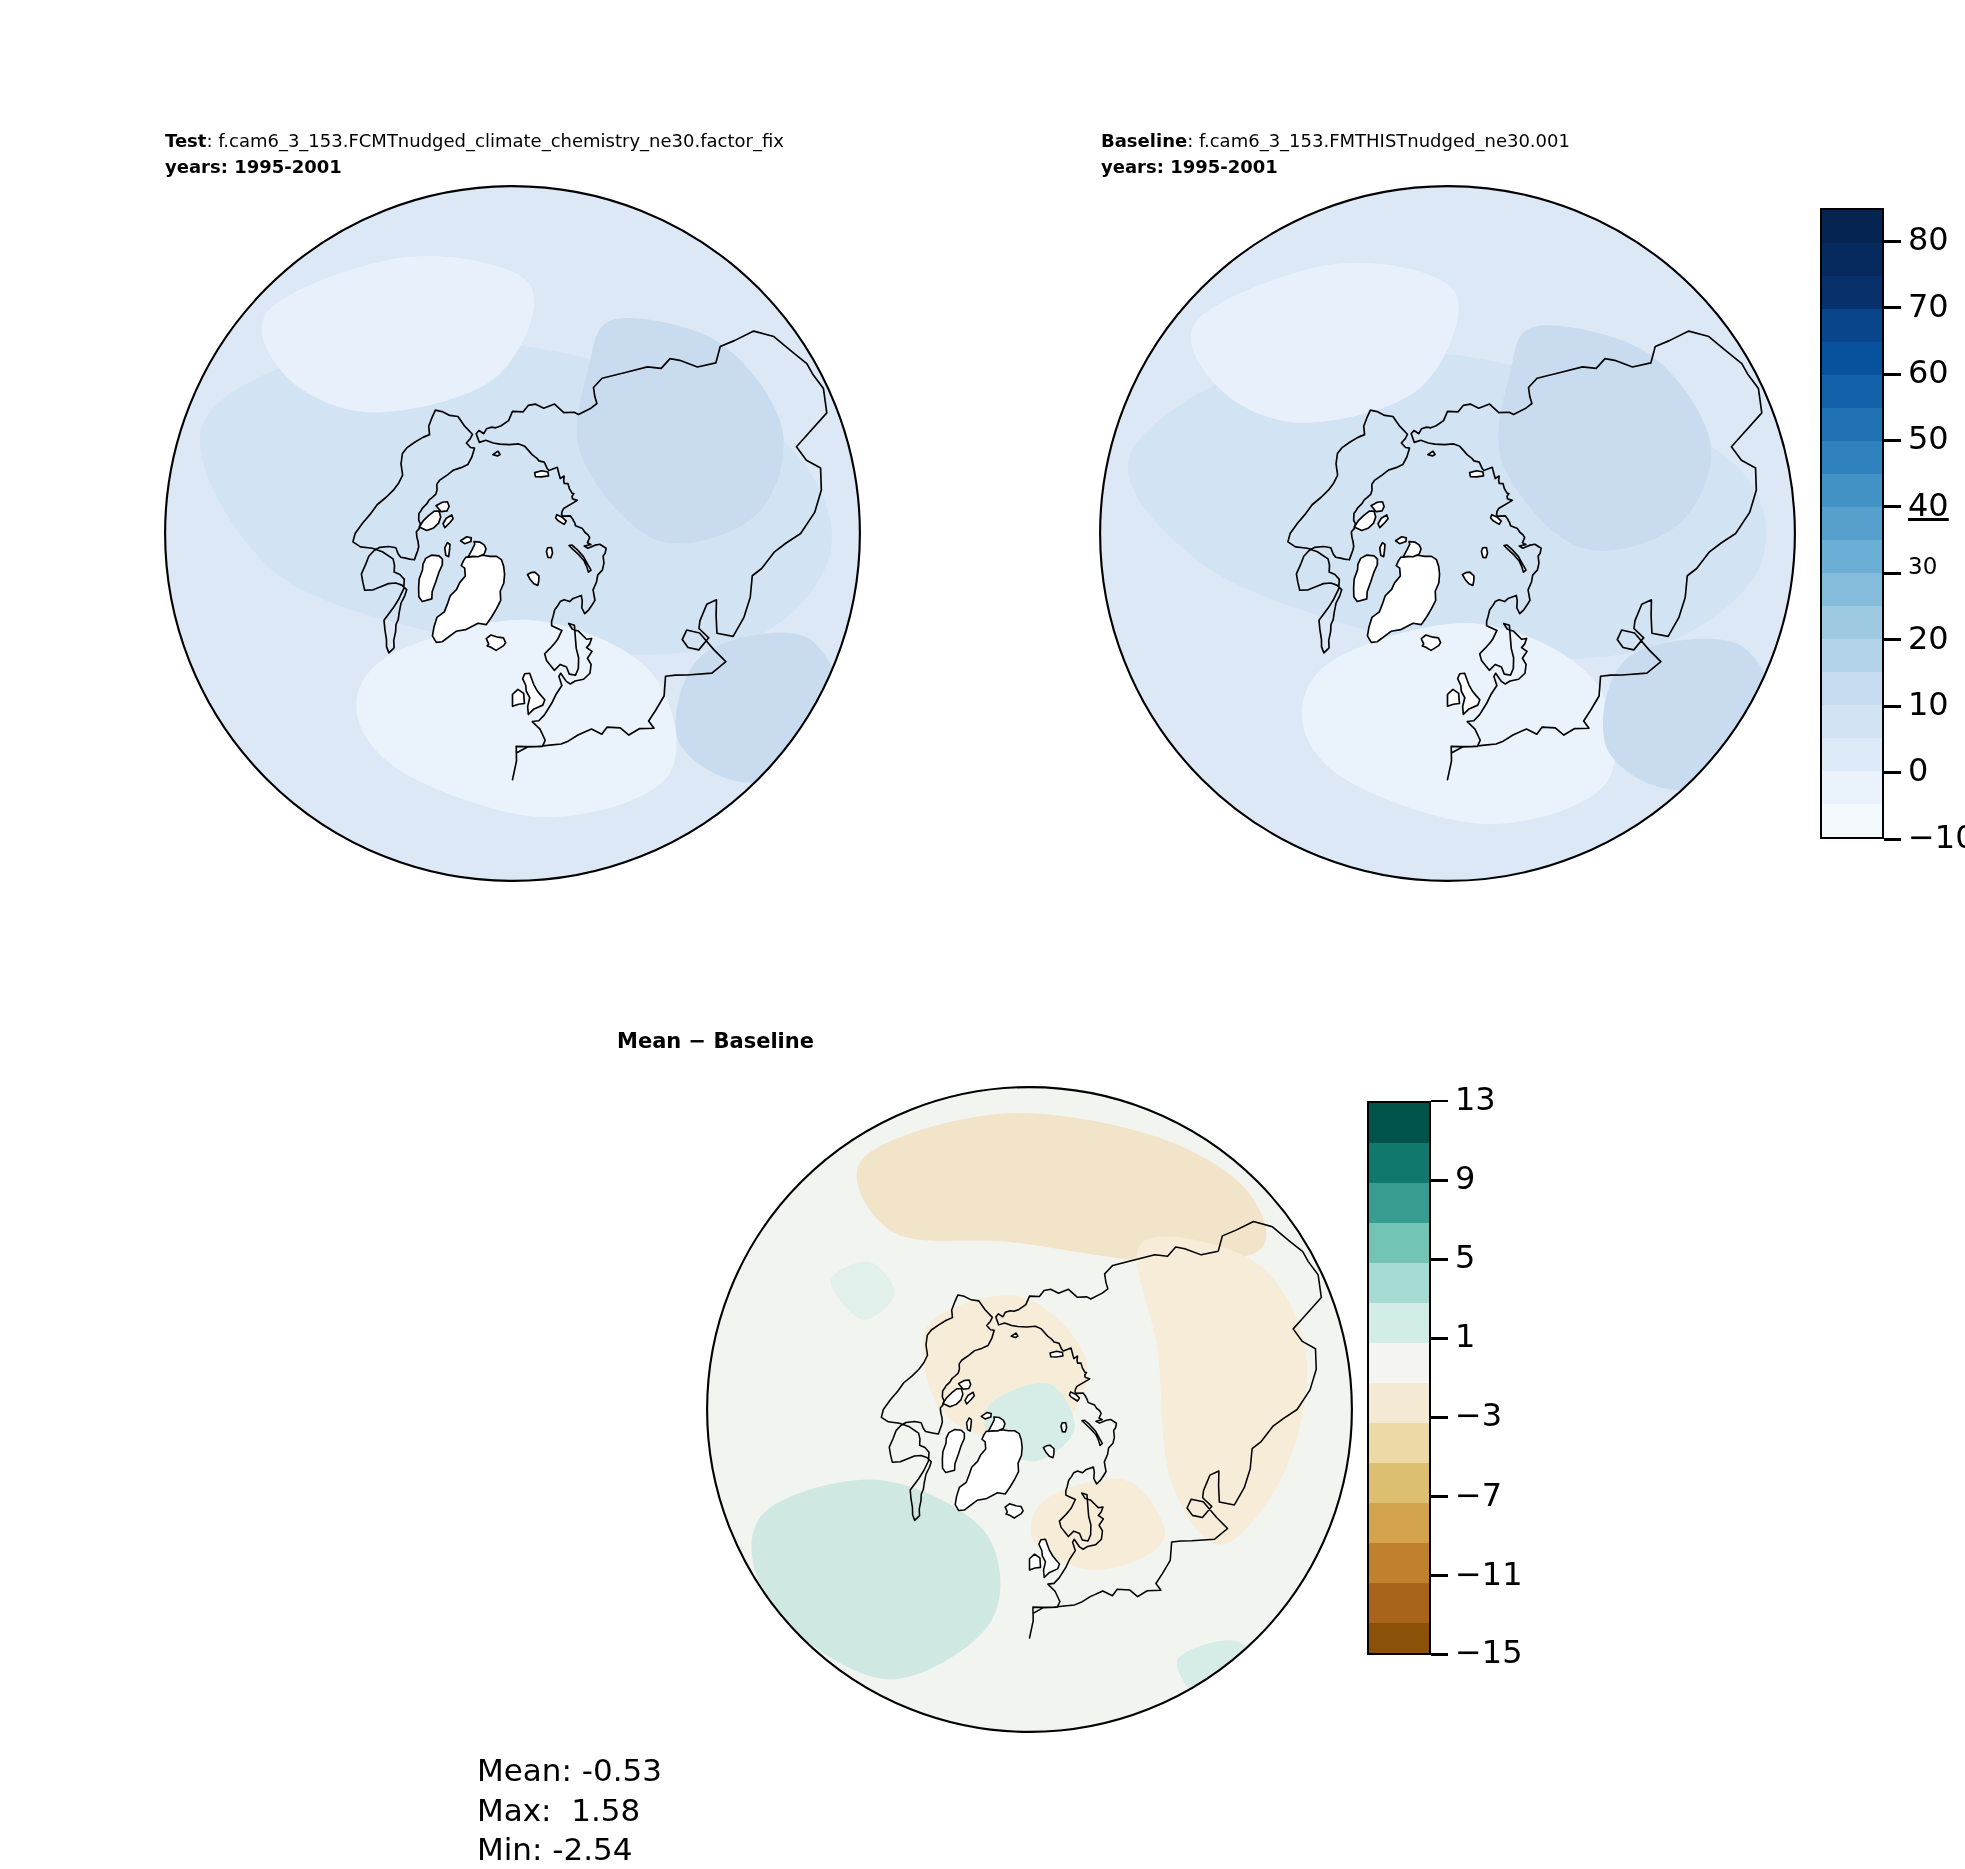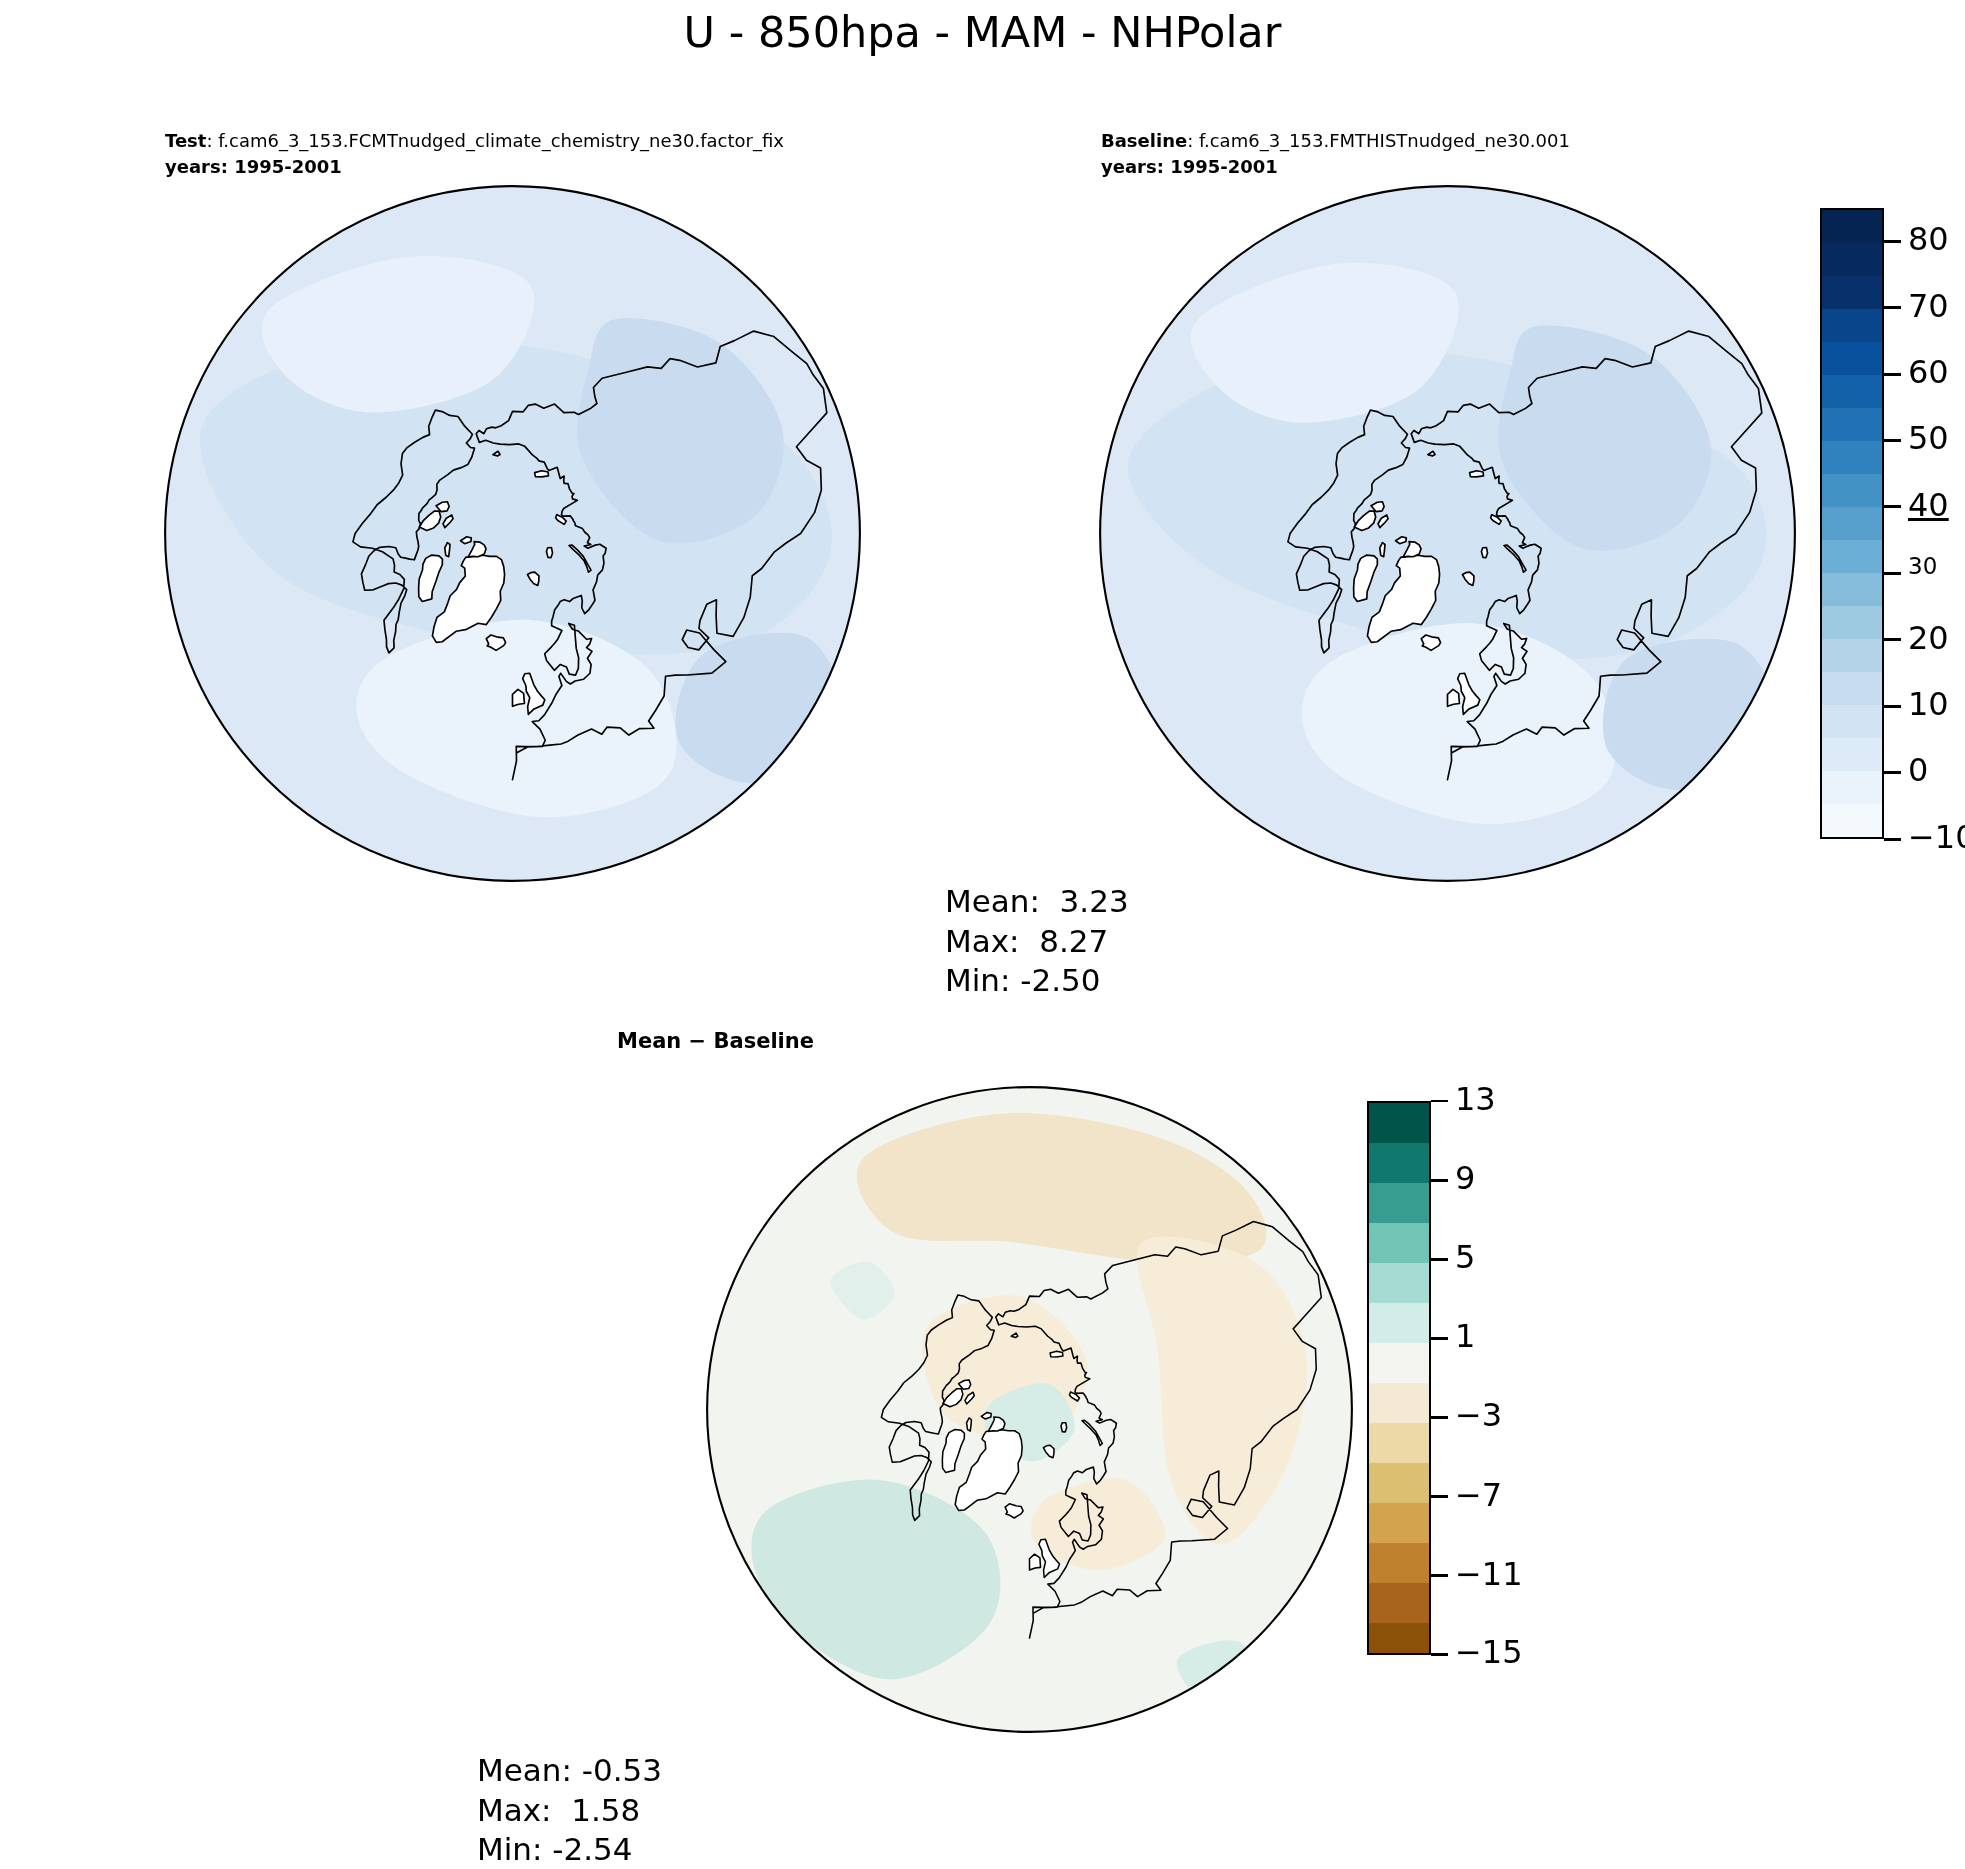--- a/index.html
+++ b/index.html
@@ -35,21 +35,20 @@
   .cbar .bands{position:absolute;left:0;top:0;border:2.8px solid #000;box-sizing:border-box;overflow:hidden;}
   .cbar .band{width:100%;}
   .cbar .tick{position:absolute;height:2.8px;background:#000;}
   .cbar .tlab{position:absolute;font-size:31px;color:#000;line-height:1;white-space:nowrap;}
 </style>
 </head>
 <body>
 
 <div class="fig">
 
-  <div id="main-title">U - 850hpa - MAM - NHPolar</div>
 
   <div class="panel-head" id="test-head">
     <span class="lbl">Test</span><span class="sep">:</span> <span>f.cam6_3_153.FCMTnudged_climate_chemistry_ne30.factor_fix</span>
     <span class="yrs">years: 1995-2001</span>
   </div>
 
   <div class="panel-head" id="base-head">
     <span class="lbl">Baseline</span><span class="sep">:</span> <span>f.cam6_3_153.FMTHISTnudged_ne30.001</span>
     <span class="yrs">years: 1995-2001</span>
   </div>
@@ -163,21 +162,20 @@
           <path d="M509.4,494.2L507.4,486.4L509.1,481.3L514.1,481.3L515.5,488.3L513.5,494.4L509.4,494.2" fill="#ffffff" stroke="#000000" stroke-width="2.2023809523809526" stroke-linejoin="round" stroke-linecap="round"></path>
           <path d="M530.9,450.4L522.5,445.3L519.5,441.7L521.0,437.6L528.5,441.0L533.6,446.1L530.9,450.4" fill="#ffffff" stroke="#000000" stroke-width="2.2023809523809526" stroke-linejoin="round" stroke-linecap="round"></path>
           <path d="M510.1,386.3L500.6,387.6L492.9,387.3L491.8,381.9L501.2,379.4L509.5,381.1L510.1,386.3" fill="#ffffff" stroke="#000000" stroke-width="2.2023809523809526" stroke-linejoin="round" stroke-linecap="round"></path>
           <path d="M443.3,353.6L436.5,358.1L442.5,359.8L445.9,358.0L443.3,353.6" fill="#ffffff" stroke="#000000" stroke-width="2.2023809523809526" stroke-linejoin="round" stroke-linecap="round"></path>
         </g>
         <circle cx="462.5" cy="462.5" r="459.5" fill="none" stroke="#000000" stroke-width="3"></circle>
       </svg>
     </div>
 
 
-  <div class="stats" id="base-stats"><div>Mean:  3.23</div><div>Max:  8.27</div><div>Min: -2.50</div></div>
 
   <div id="diff-head">Mean − Baseline</div>
 
   <div class="stats" id="diff-stats"><div>Mean: -0.53</div><div>Max:  1.58</div><div>Min: -2.54</div></div>
 
   <div class="cbar" id="cbar-blues" style="left:1820px;top:208px;width:140px;height:631px;">
       <div class="bands" style="width: 64px; height: 631px;">
         <div class="band" style="height: 33px; background: rgb(6, 36, 81);"></div>
         <div class="band" style="height: 33px; background: rgb(7, 42, 94);"></div>
         <div class="band" style="height: 33px; background: rgb(8, 48, 107);"></div>

